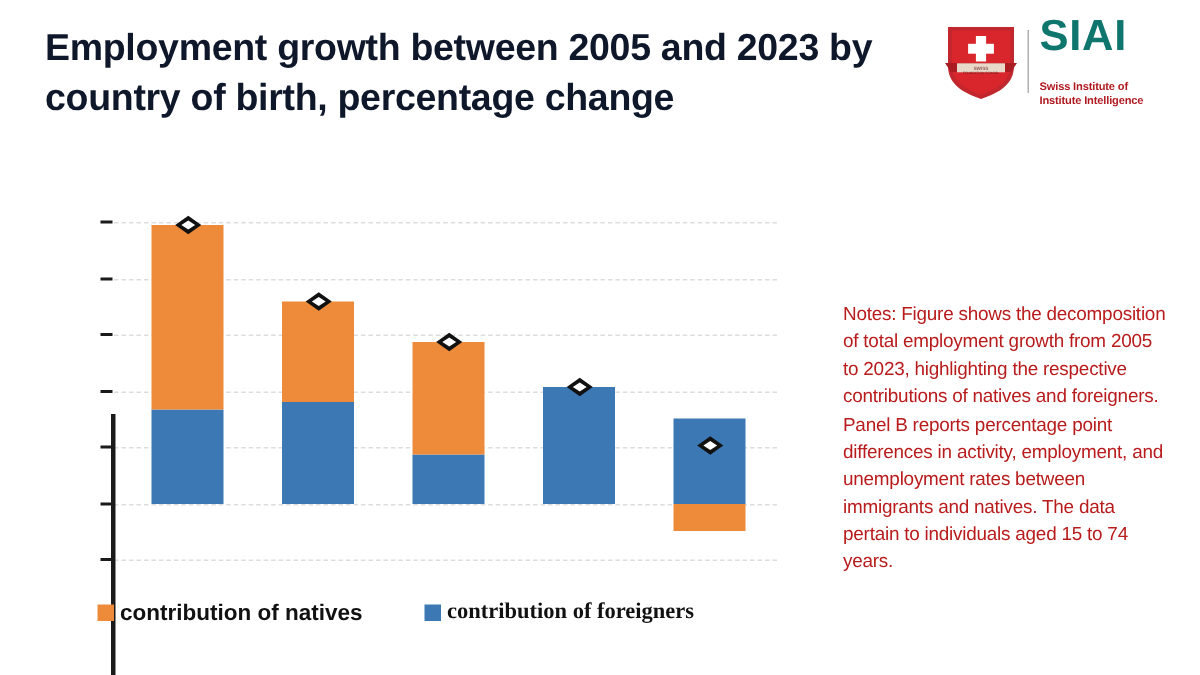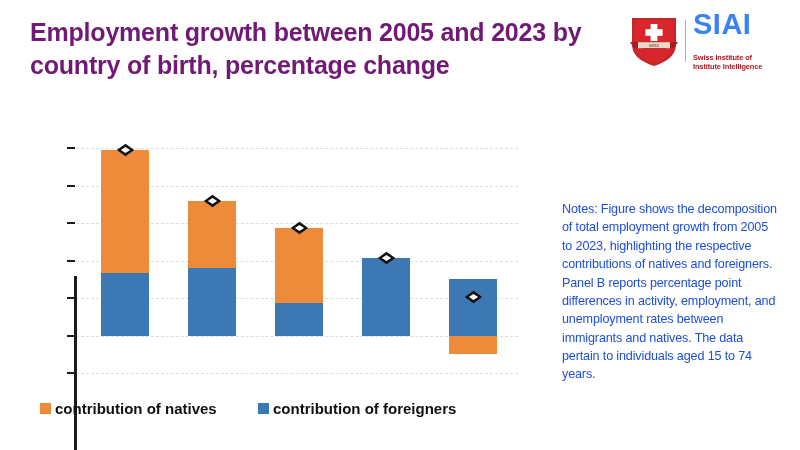--- a/index.html
+++ b/index.html
@@ -21,21 +21,21 @@
     left: 0; top: 0;
     width: 800px; height: 128px;
   }
   #title {
     position: absolute;
     left: 30px; top: 16px;
     width: 600px;
     font-size: 25px;
     font-weight: bold;
     line-height: 1.32;
-    color: #701a75;
+    color: #0f172a;
     letter-spacing: -0.2px;
   }
   #source {
     position: absolute;
     left: 31px; top: 102px;
     font-size: 11.5px;
     color: #8d6f6f;
     letter-spacing: -0.1px;
   }
 
@@ -51,21 +51,21 @@
   #logo-divider {
     width: 1px; height: 42px;
     background: #b0b0b0;
     margin: 0 7px 0 5px;
     flex: 0 0 auto;
   }
   #logo-text { flex: 1 1 auto; }
   #logo-siai {
     font-size: 29px;
     font-weight: bold;
-    color: #3b82f6;
+    color: #0f766e;
     line-height: 0.96;
     letter-spacing: 0.5px;
   }
   #logo-sub {
     font-size: 7.4px;
     color: #b01a20;
     line-height: 1.24;
     margin-top: 14px;
     font-weight: bold;
     letter-spacing: -0.1px;
@@ -110,40 +110,41 @@
     width: 555px; height: 48px;
   }
   .legend-entry {
     position: absolute;
     display: flex;
     align-items: center;
     font-size: 15px;
     font-weight: bold;
     color: #111111;
     white-space: nowrap;
+    margin-left: 25px;
   }
   .swatch {
     width: 11px; height: 11px;
     margin-right: 4px;
     flex: 0 0 auto;
   }
   .swatch-diamond {
     width: 15px; height: 12px;
     margin-right: 2px;
     flex: 0 0 auto;
   }
 
   
   #notes {
     position: absolute;
     left: 562px; top: 200px;
     width: 218px;
     font-size: 12.6px;
     line-height: 1.46;
-    color: #1d4ed8;
+    color: #b91c1c;
     letter-spacing: -0.15px;
   }
 </style>
 </head>
 <body>
 
 <div id="header">
   <div id="title">Employment growth between 2005 and 2023 by country of birth, percentage change</div>
 
   <div id="logo">
@@ -223,19 +224,19 @@
   <div id="xaxis"></div>
   <div id="axis-vertical"></div>
 
 </div>
 
 <div id="legend">
     <div class="legend-entry" style="left: 40px; top: 2px;">
       <span class="swatch" style="background: rgb(237, 139, 58);"></span>
       <span>contribution of natives</span>
     </div>
-    <div class="legend-entry" style="left: 258px; top: 2px;">
+    <div class="legend-entry" style="left: 258px; top: 2px; font-family: Liberation Serif, serif;">
       <span class="swatch" style="background: rgb(59, 120, 180);"></span>
       <span>contribution of foreigners</span>
     </div>
   </div>
 
 <div id="notes">Notes: Figure shows the decomposition of total employment growth from 2005 to 2023, highlighting the respective contributions of natives and foreigners. Panel B reports percentage point differences in activity, employment, and unemployment rates between immigrants and natives. The data pertain to individuals aged 15 to 74 years.</div>
 
 </body></html>

